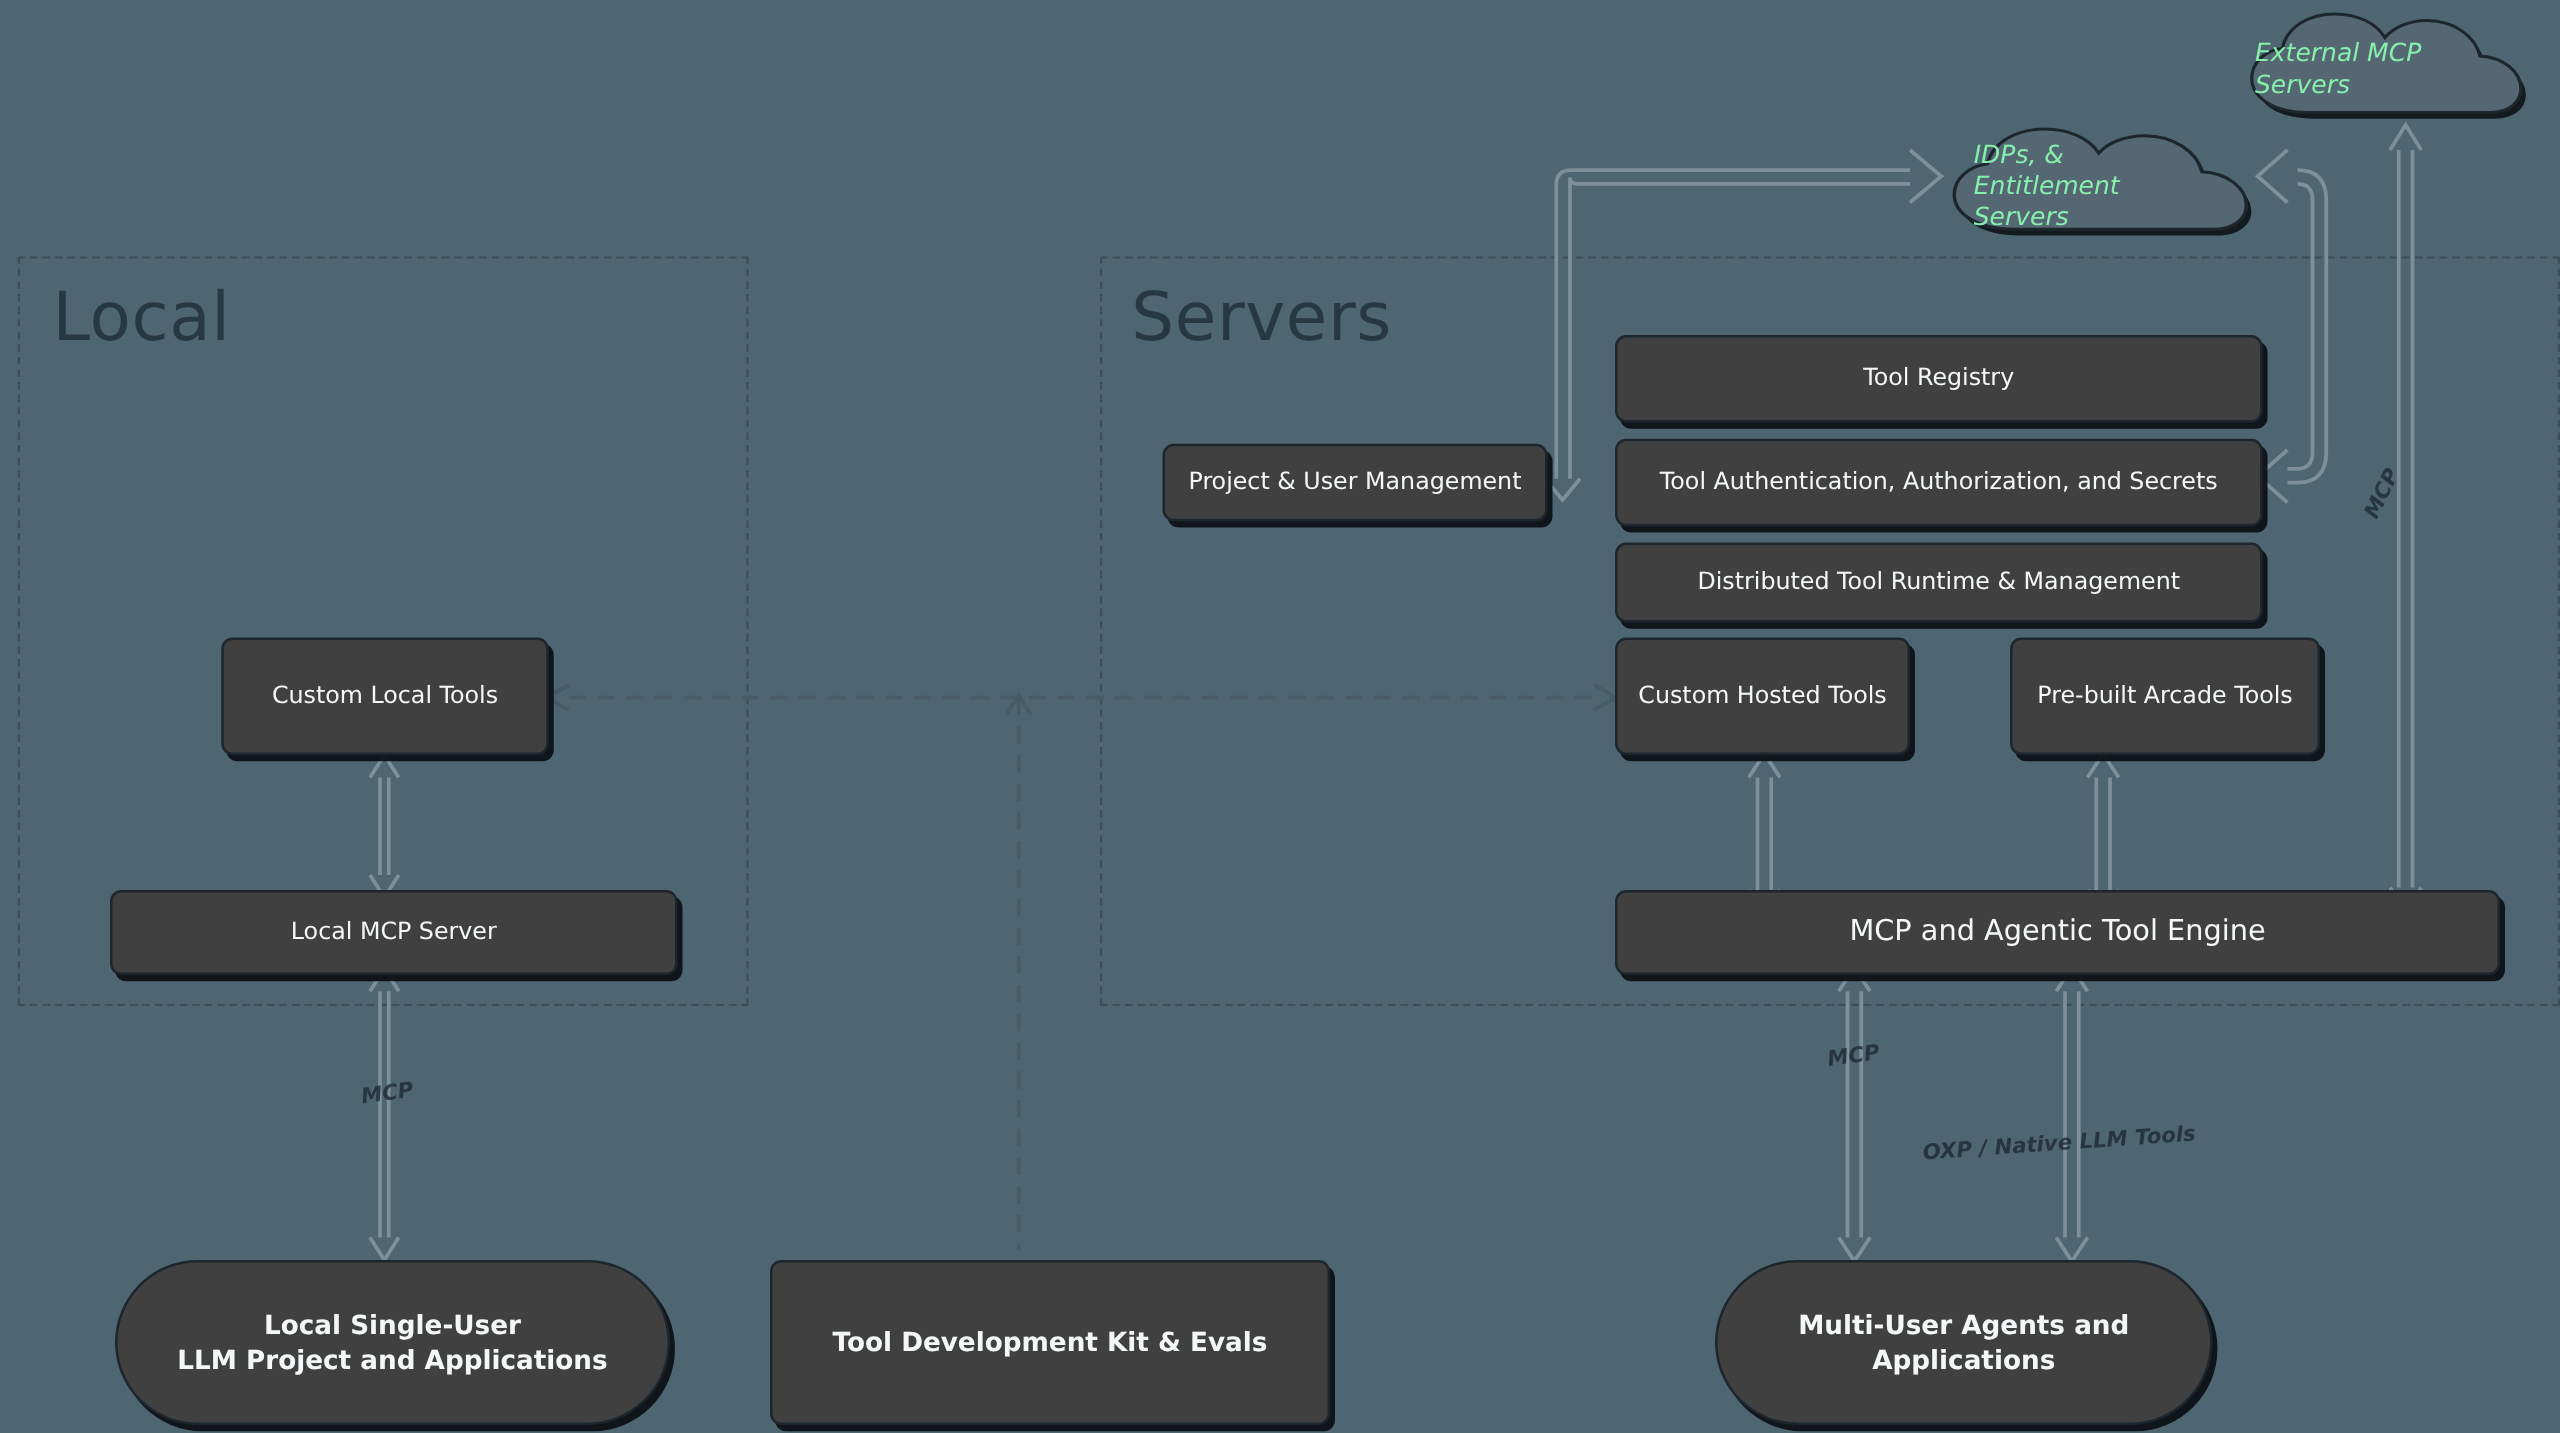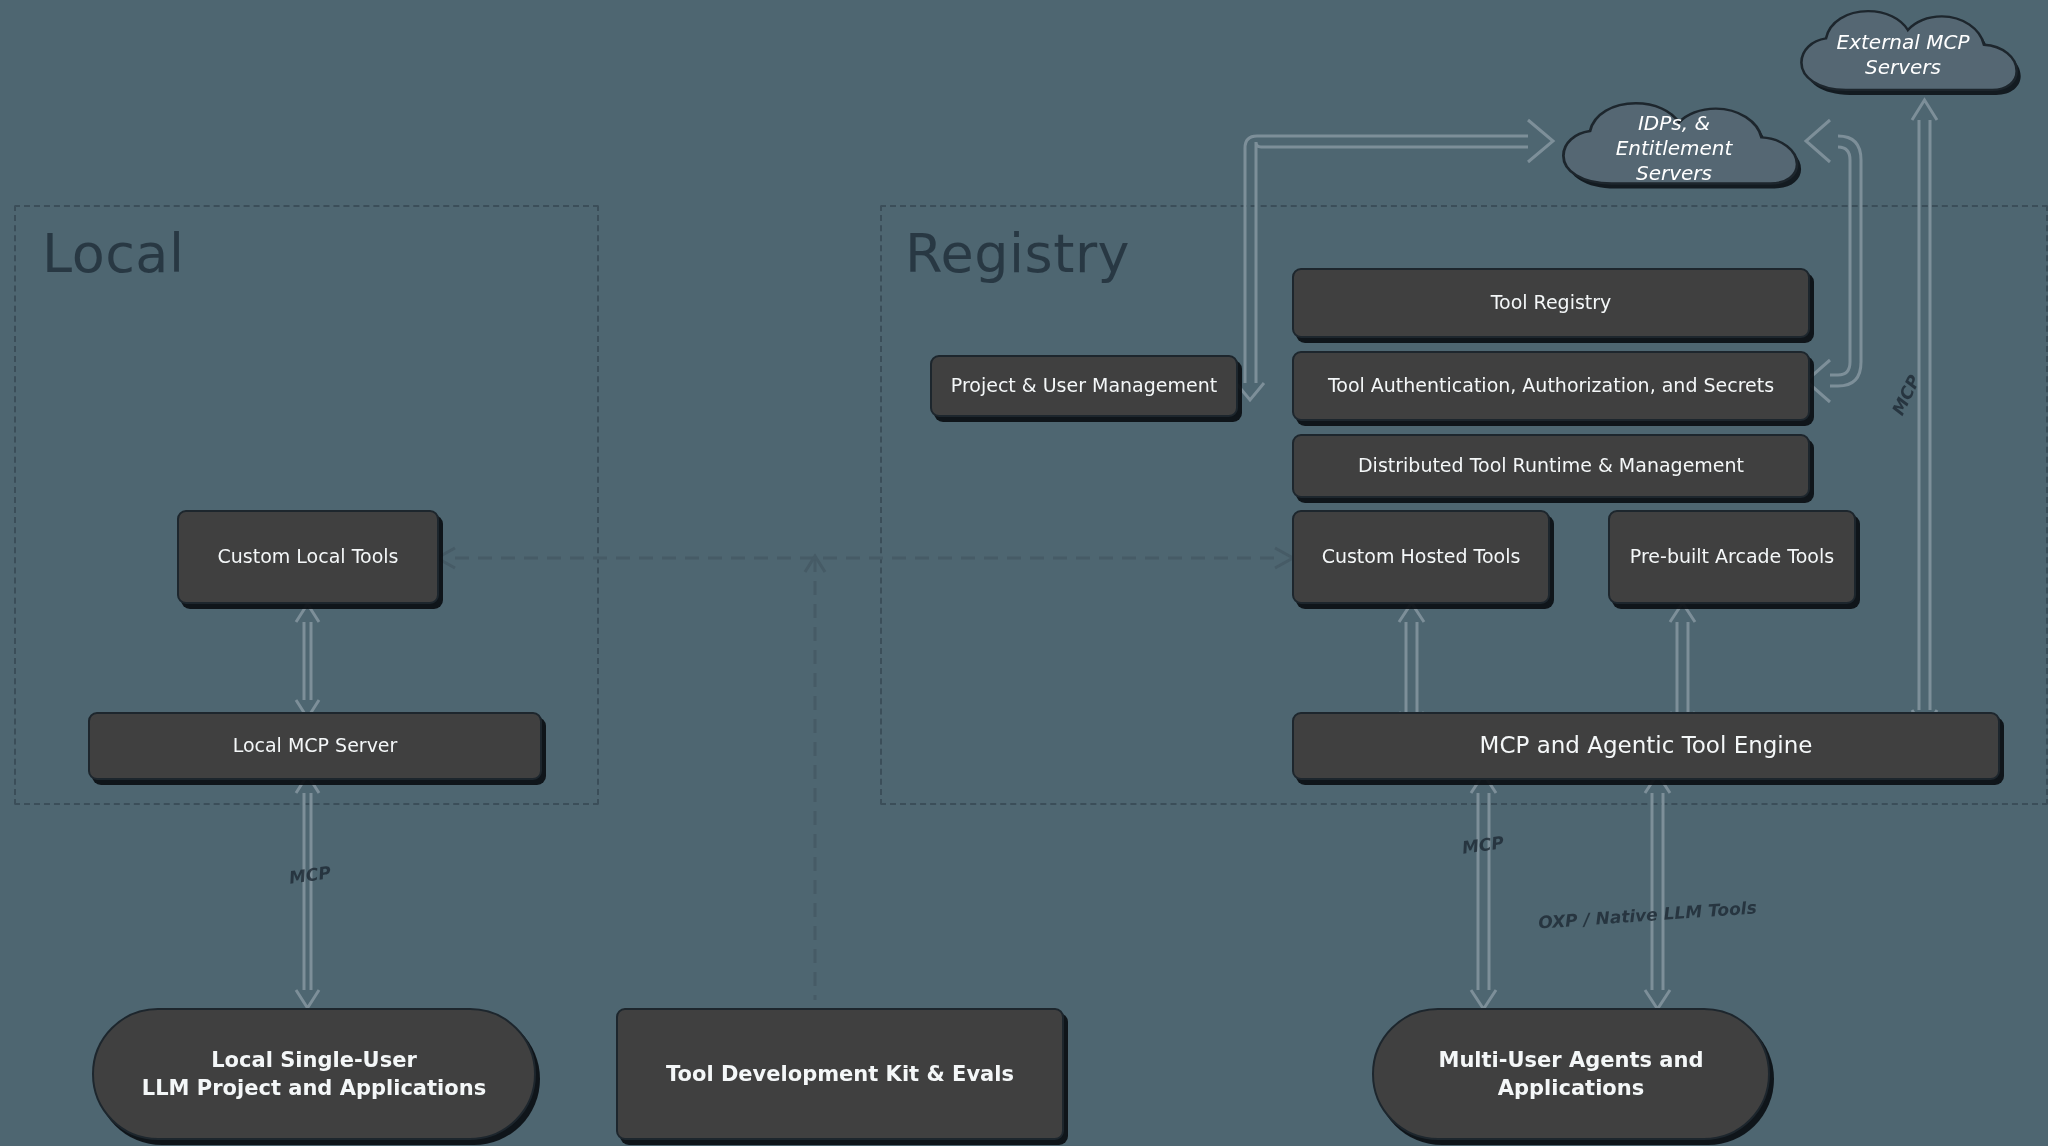--- a/index.html
+++ b/index.html
@@ -47,25 +47,25 @@
     box-shadow:4px 5px 0 rgba(10,14,18,0.92);
   }
   .node.bold{font-weight:700;font-size:21px;}
   .node.big{font-size:23px;}
   .pill{border-radius:72px;}
   .node span{display:block;}
 
   
   .cloud{
     position:absolute;
-    color:#ffffff;
+    color:#86efac;
     font-style:italic;
     font-size:20px;
     line-height:1.25;
-    text-align:center;
+    text-align:left;
     display:flex;align-items:center;justify-content:center;
   }
   .cloud .cloud-label{position:relative;z-index:3;padding:0 26px;}
   .cloud svg{position:absolute;left:0;top:0;width:100%;height:100%;z-index:1;}
 
   
   .edge-label{
     position:absolute;
     font-style:italic;
     font-weight:700;
@@ -163,21 +163,21 @@
       <line class="wire" x1="1663" y1="793" x2="1663" y2="990"></line>
       <path class="ahead" d="M1645 793 L1657.5 774 L1670 793"></path>
       <path class="ahead" d="M1645 990 L1657.5 1009 L1670 990"></path>
     </g>
   </svg>
 
   <div class="zone" style="left:14px;top:205px;width:585px;height:600px;"></div>
   <div class="zone-title" style="left:42px;top:222px;">Local</div>
 
   <div class="zone" style="left:880px;top:205px;width:1168px;height:600px;"></div>
-  <div class="zone-title" style="left:905px;top:222px;">Registry</div>
+  <div class="zone-title" style="left:905px;top:222px;">Servers</div>
 
   <div class="cloud zlayer" style="left:1778px;top:8px;width:250px;height:94px;">
     <svg viewBox="0 0 250 94" preserveAspectRatio="none">
       <g transform="translate(4,5)">
         <path d="M58 78
                  C34 78 20 66 20 52
                  C20 40 29 31 41 29
                  C44 13 59 3 77 3
                  C92 3 105 10 111 21
                  C117 13 128 8 140 8
@@ -253,21 +253,21 @@
   </div>
 
   <div class="node zlayer" style="left:1292px;top:351px;width:518px;height:70px;">
     <span>Tool Authentication, Authorization, and Secrets</span>
   </div>
 
   <div class="node zlayer" style="left:1292px;top:434px;width:518px;height:64px;">
     <span>Distributed Tool Runtime &amp; Management</span>
   </div>
 
-  <div class="node zlayer" style="left:1292px;top:510px;width:258px;height:94px;text-align:right;">
+  <div class="node zlayer" style="left:1292px;top:510px;width:236px;height:94px;text-align:right;">
     <span>Custom Hosted Tools</span>
   </div>
 
   <div class="node zlayer" style="left:1608px;top:510px;width:248px;height:94px;">
     <span>Pre-built Arcade Tools</span>
   </div>
 
   <div class="node big zlayer" style="left:1292px;top:712px;width:708px;height:68px;">
     <span>MCP and Agentic Tool Engine</span>
   </div>

